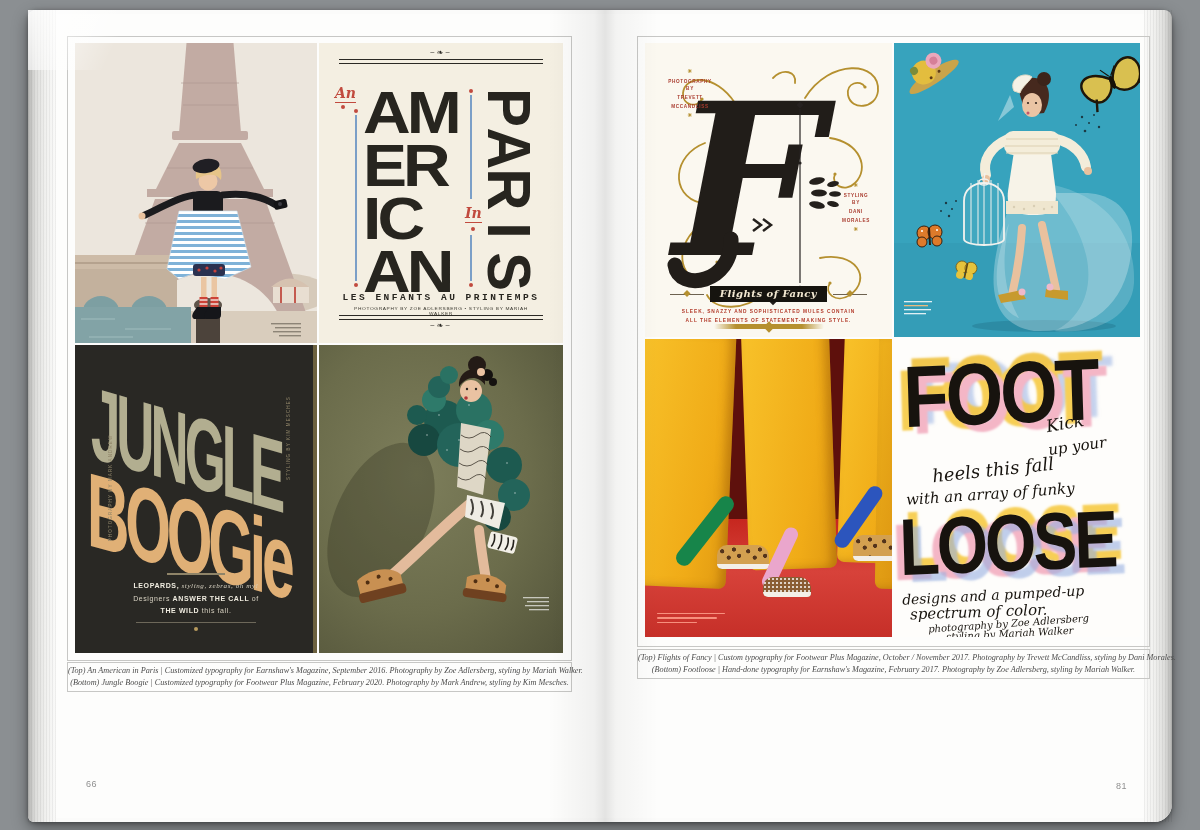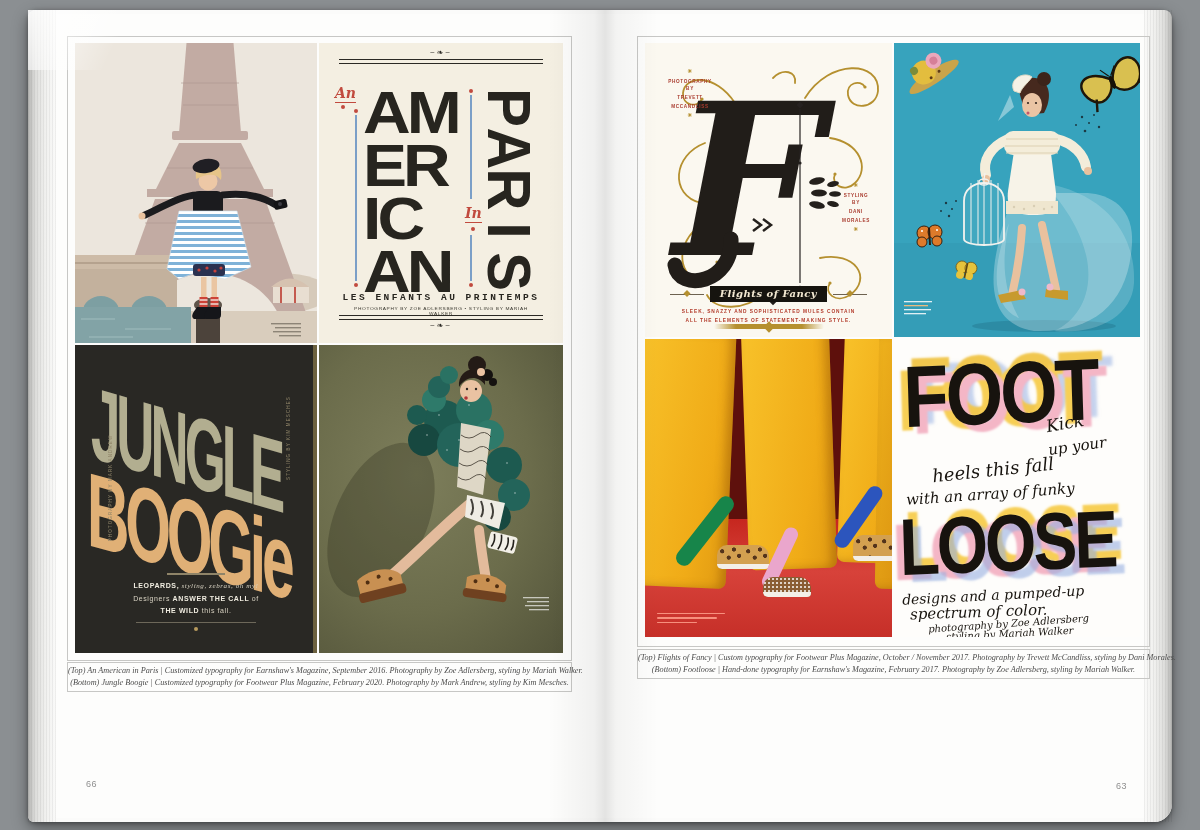--- a/index.html
+++ b/index.html
@@ -581,16 +581,16 @@
     <div class="fl-script" style="left:8px;top:248px;font-size:14px;transform:rotate(-3deg);">designs and a pumped-up</div>
     <div class="fl-script" style="left:16px;top:264px;font-size:15px;transform:rotate(-2deg);">spectrum of color.</div>
     <div class="fl-script" style="left:34px;top:279px;font-size:10px;transform:rotate(-4deg);">photography by Zoe Adlersberg</div>
     <div class="fl-script" style="left:52px;top:289px;font-size:10px;transform:rotate(-3deg);">styling by Mariah Walker</div>
   </div>
 
   <div class="caption-box" style="left:637px;top:649px;width:511px;height:28px;">
     <div>(Top) Flights of Fancy | Custom typography for Footwear Plus Magazine, October / November 2017. Photography by Trevett McCandliss, styling by Dani Morales.</div>
     <div>(Bottom) Footloose | Hand-done typography for Earnshaw's Magazine, February 2017. Photography by Zoe Adlersberg, styling by Mariah Walker.</div>
   </div>
-  <div class="folio" style="left:1116px;top:781px;">63</div>
+  <div class="folio" style="left:1116px;top:781px;">81</div>
 
   <div class="gutter"></div>
 </div>
 
 </body></html>

